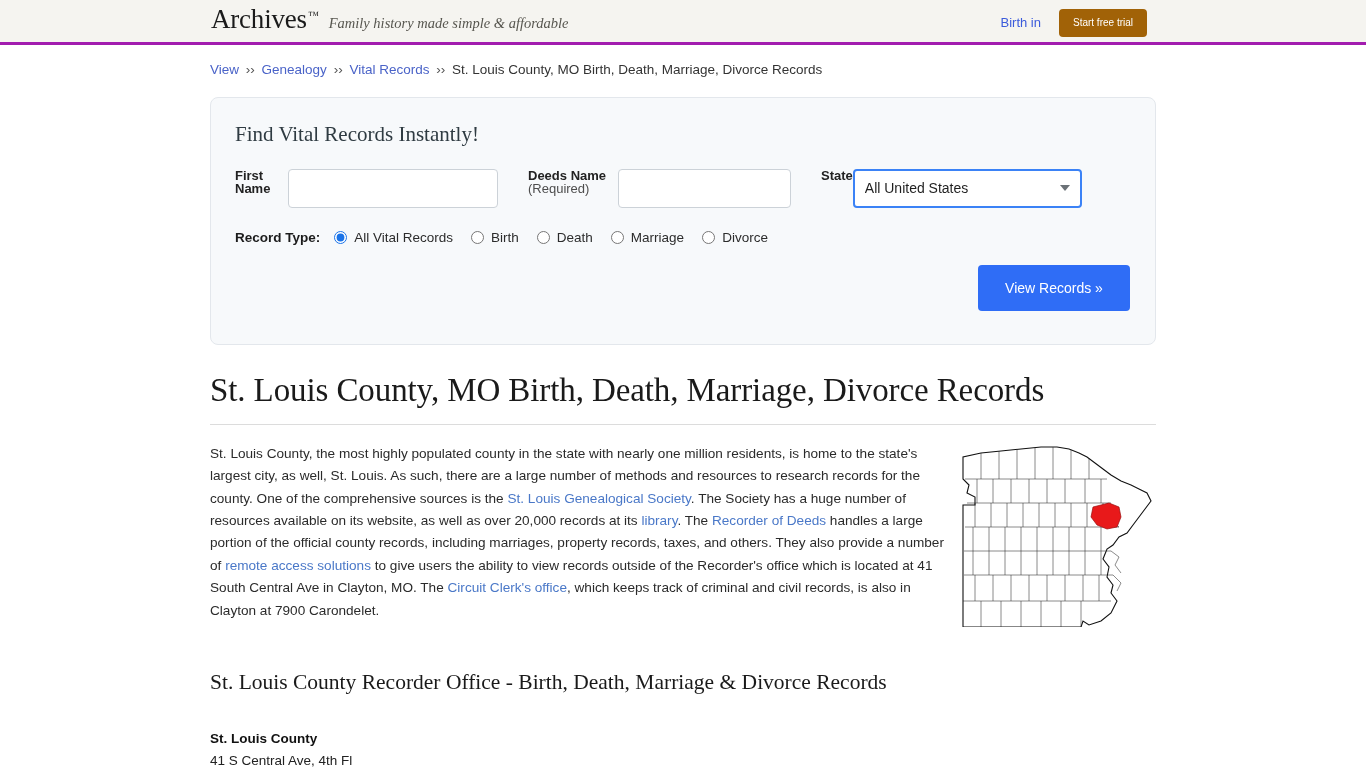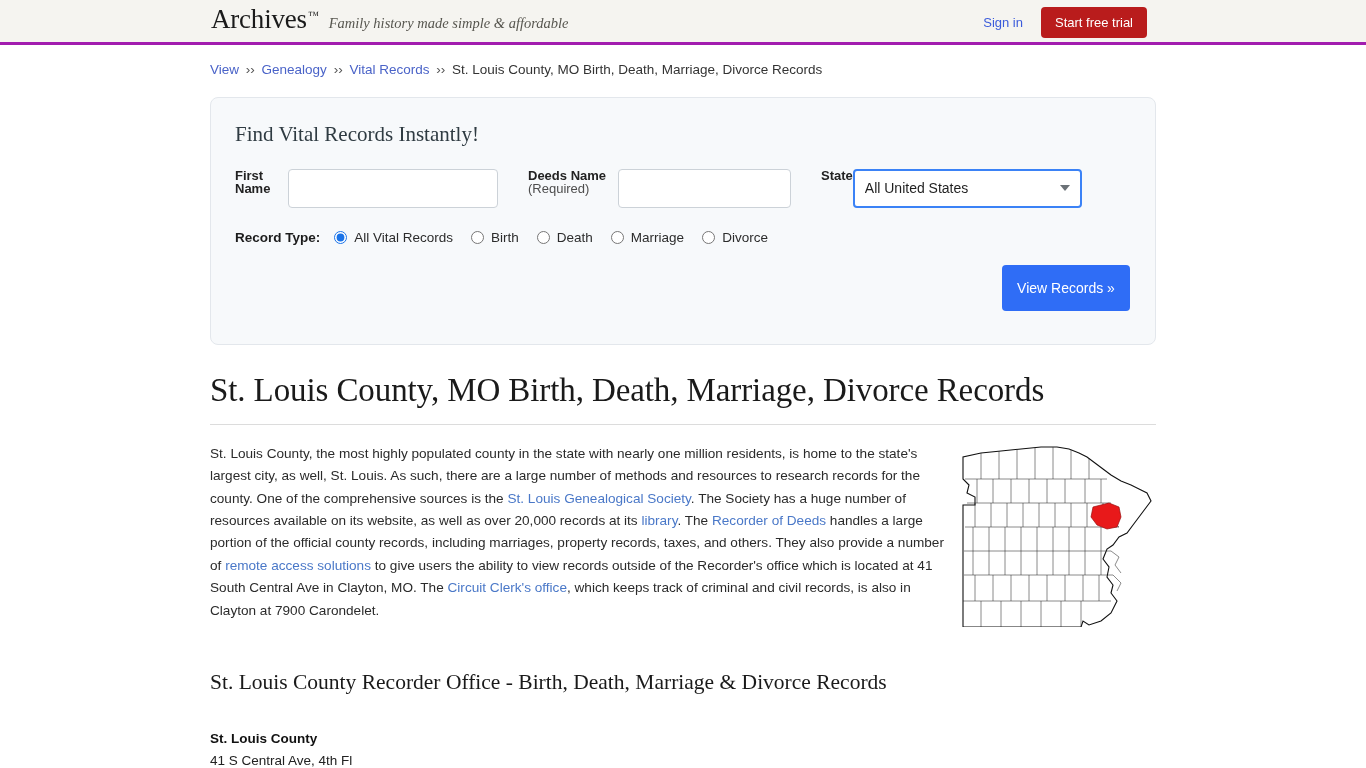--- a/index.html
+++ b/index.html
@@ -58,25 +58,25 @@
     align-items: center;
     gap: 18px;
   }
   .signin-link {
     font-size: 13px;
     color: #3b5bdb;
     text-decoration: none;
     cursor: pointer;
   }
   .trial-btn {
-    background: #b91c1c;
+    background: #a16207;
     color: #ffffff;
     border: none;
     border-radius: 4px;
-    font-size: 13px;
+    font-size: 10px;
     font-family: "Liberation Sans", sans-serif;
     padding: 9px 14px;
     cursor: pointer;
     line-height: 1;
   }
 
   
   .page {
     position: relative;
     width: 1366px;
@@ -212,21 +212,21 @@
     justify-content: flex-end;
     padding-right: 1px;
   }
   .view-records-btn {
     background: #2f6df6;
     color: #ffffff;
     border: none;
     border-radius: 4px;
     font-size: 14px;
     font-family: "Liberation Sans", sans-serif;
-    width: 128px;
+    width: 152px;
     height: 46px;
     cursor: pointer;
   }
 
   
   h1.page-title {
     font-family: "Liberation Serif", serif;
     font-weight: normal;
     font-size: 33px;
     color: #1a1a1a;
@@ -283,21 +283,21 @@
 </head>
 <body>
 
 <div class="site-header">
   <div class="brand">
     <span class="brand-name">Archives</span>
     <span class="brand-tm">™</span>
     <span class="brand-tagline">Family history made simple &amp; affordable</span>
   </div>
   <div class="header-actions">
-    <a class="signin-link">Sign in</a>
+    <a class="signin-link">Birth in</a>
     <button class="trial-btn">Start free trial</button>
   </div>
 </div>
 
 <div class="page">
   <div class="container">
 
     <div class="breadcrumb">
       <a>View</a>
       <span class="bc-sep">››</span>

